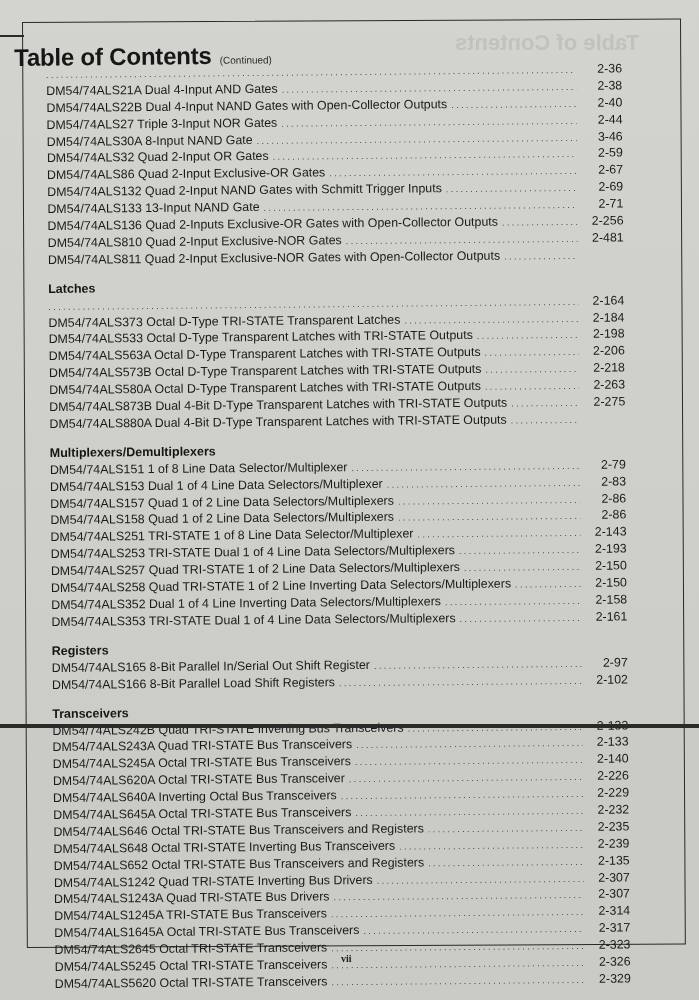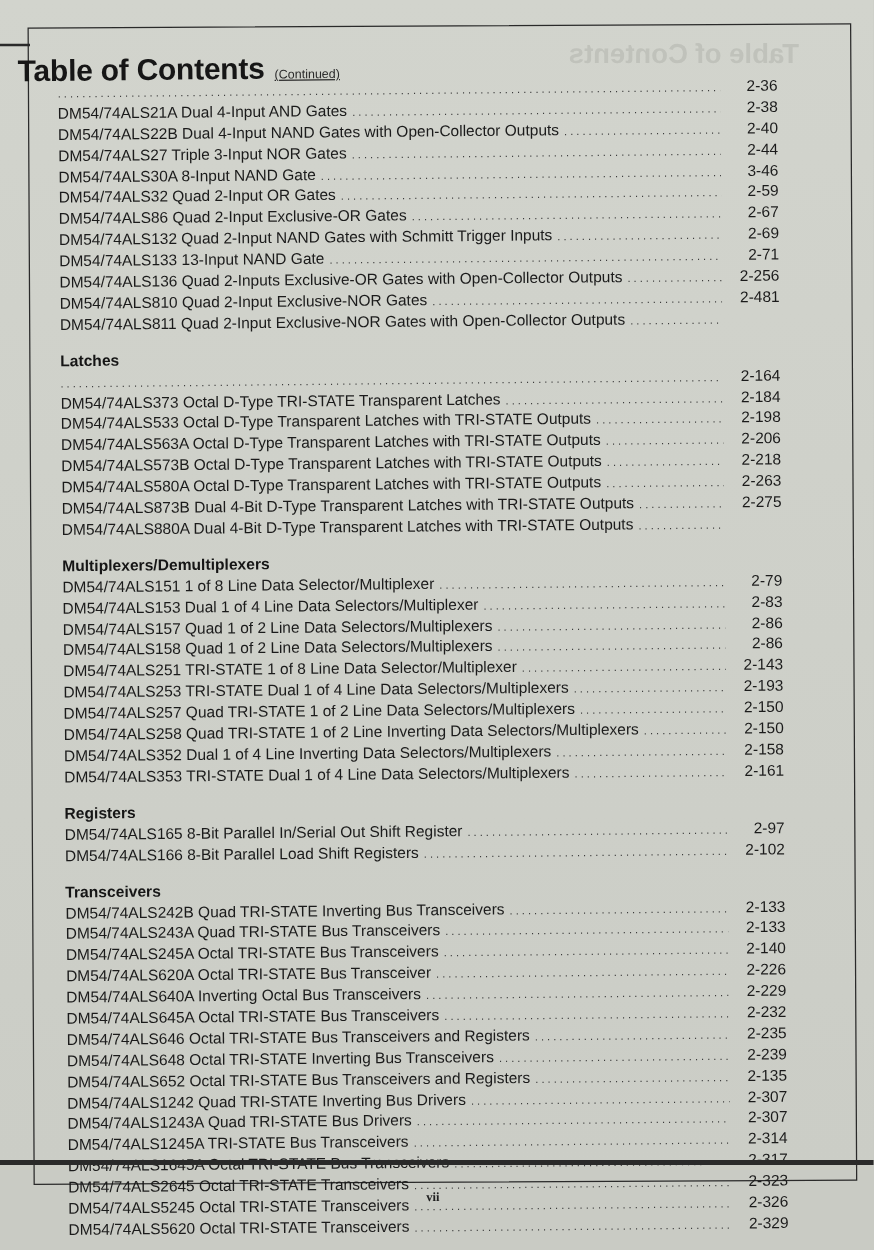--- a/index.html
+++ b/index.html
@@ -13,21 +13,21 @@
       position: relative;
       overflow: hidden;
       font-family: "Liberation Sans", sans-serif;
       color: #1c1c1c;
     }
     .page {
       position: absolute;
       left: 0;
       top: 0;
       width: 699px;
-      height: 932px;
+      height: 728px;
       background: linear-gradient(180deg, #d2d4cd 0%, #cfd1ca 40%, #cbcdc6 100%);
     }
     .bottom-shadow {
       position: absolute;
       left: 0; right: 0; bottom: 0;
       height: 4px;
       background: #2a2a2a;
     }
     .frame {
       position: absolute;
@@ -60,21 +60,20 @@
     .title {
       font-size: 24px;
       font-weight: bold;
       letter-spacing: -0.2px;
       color: #161616;
     }
     .title-sub {
       font-size: 10px;
       margin-left: 8px;
       color: #2a2a2a;
-      text-decoration: underline;
     }
     .ghost-title {
       position: absolute;
       right: 60px;
       top: 30px;
       font-size: 22px;
       font-weight: bold;
       color: #b9bbb4;
       transform: scaleX(-1);
       opacity: 0.7;

